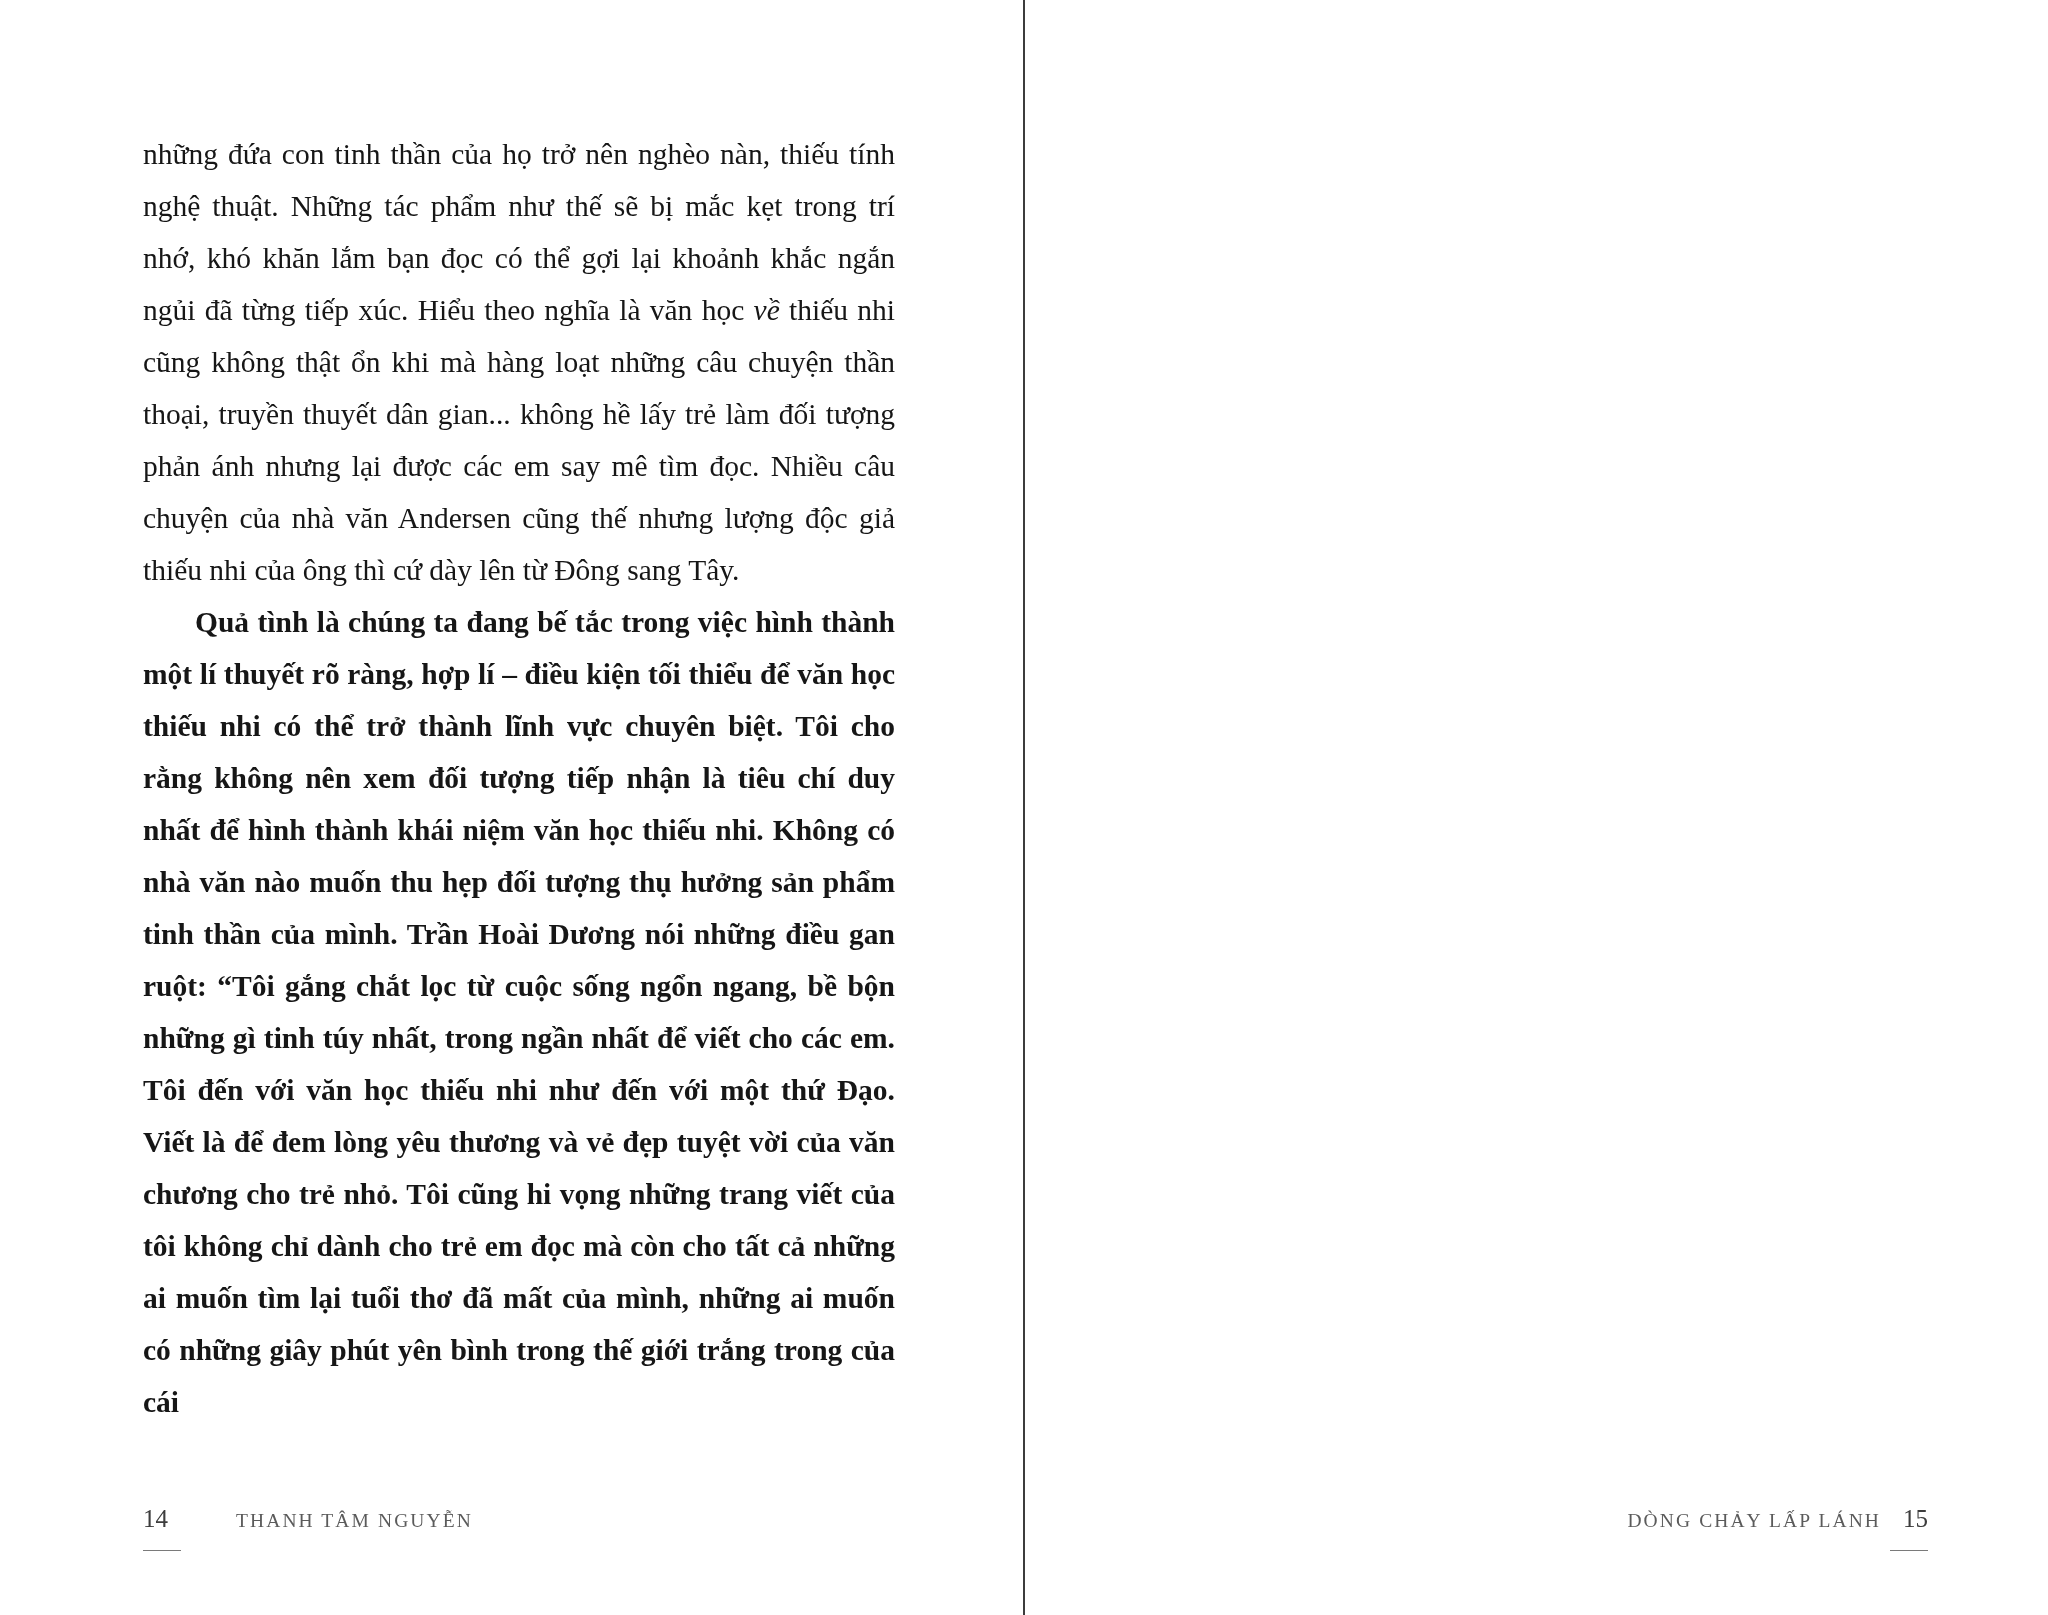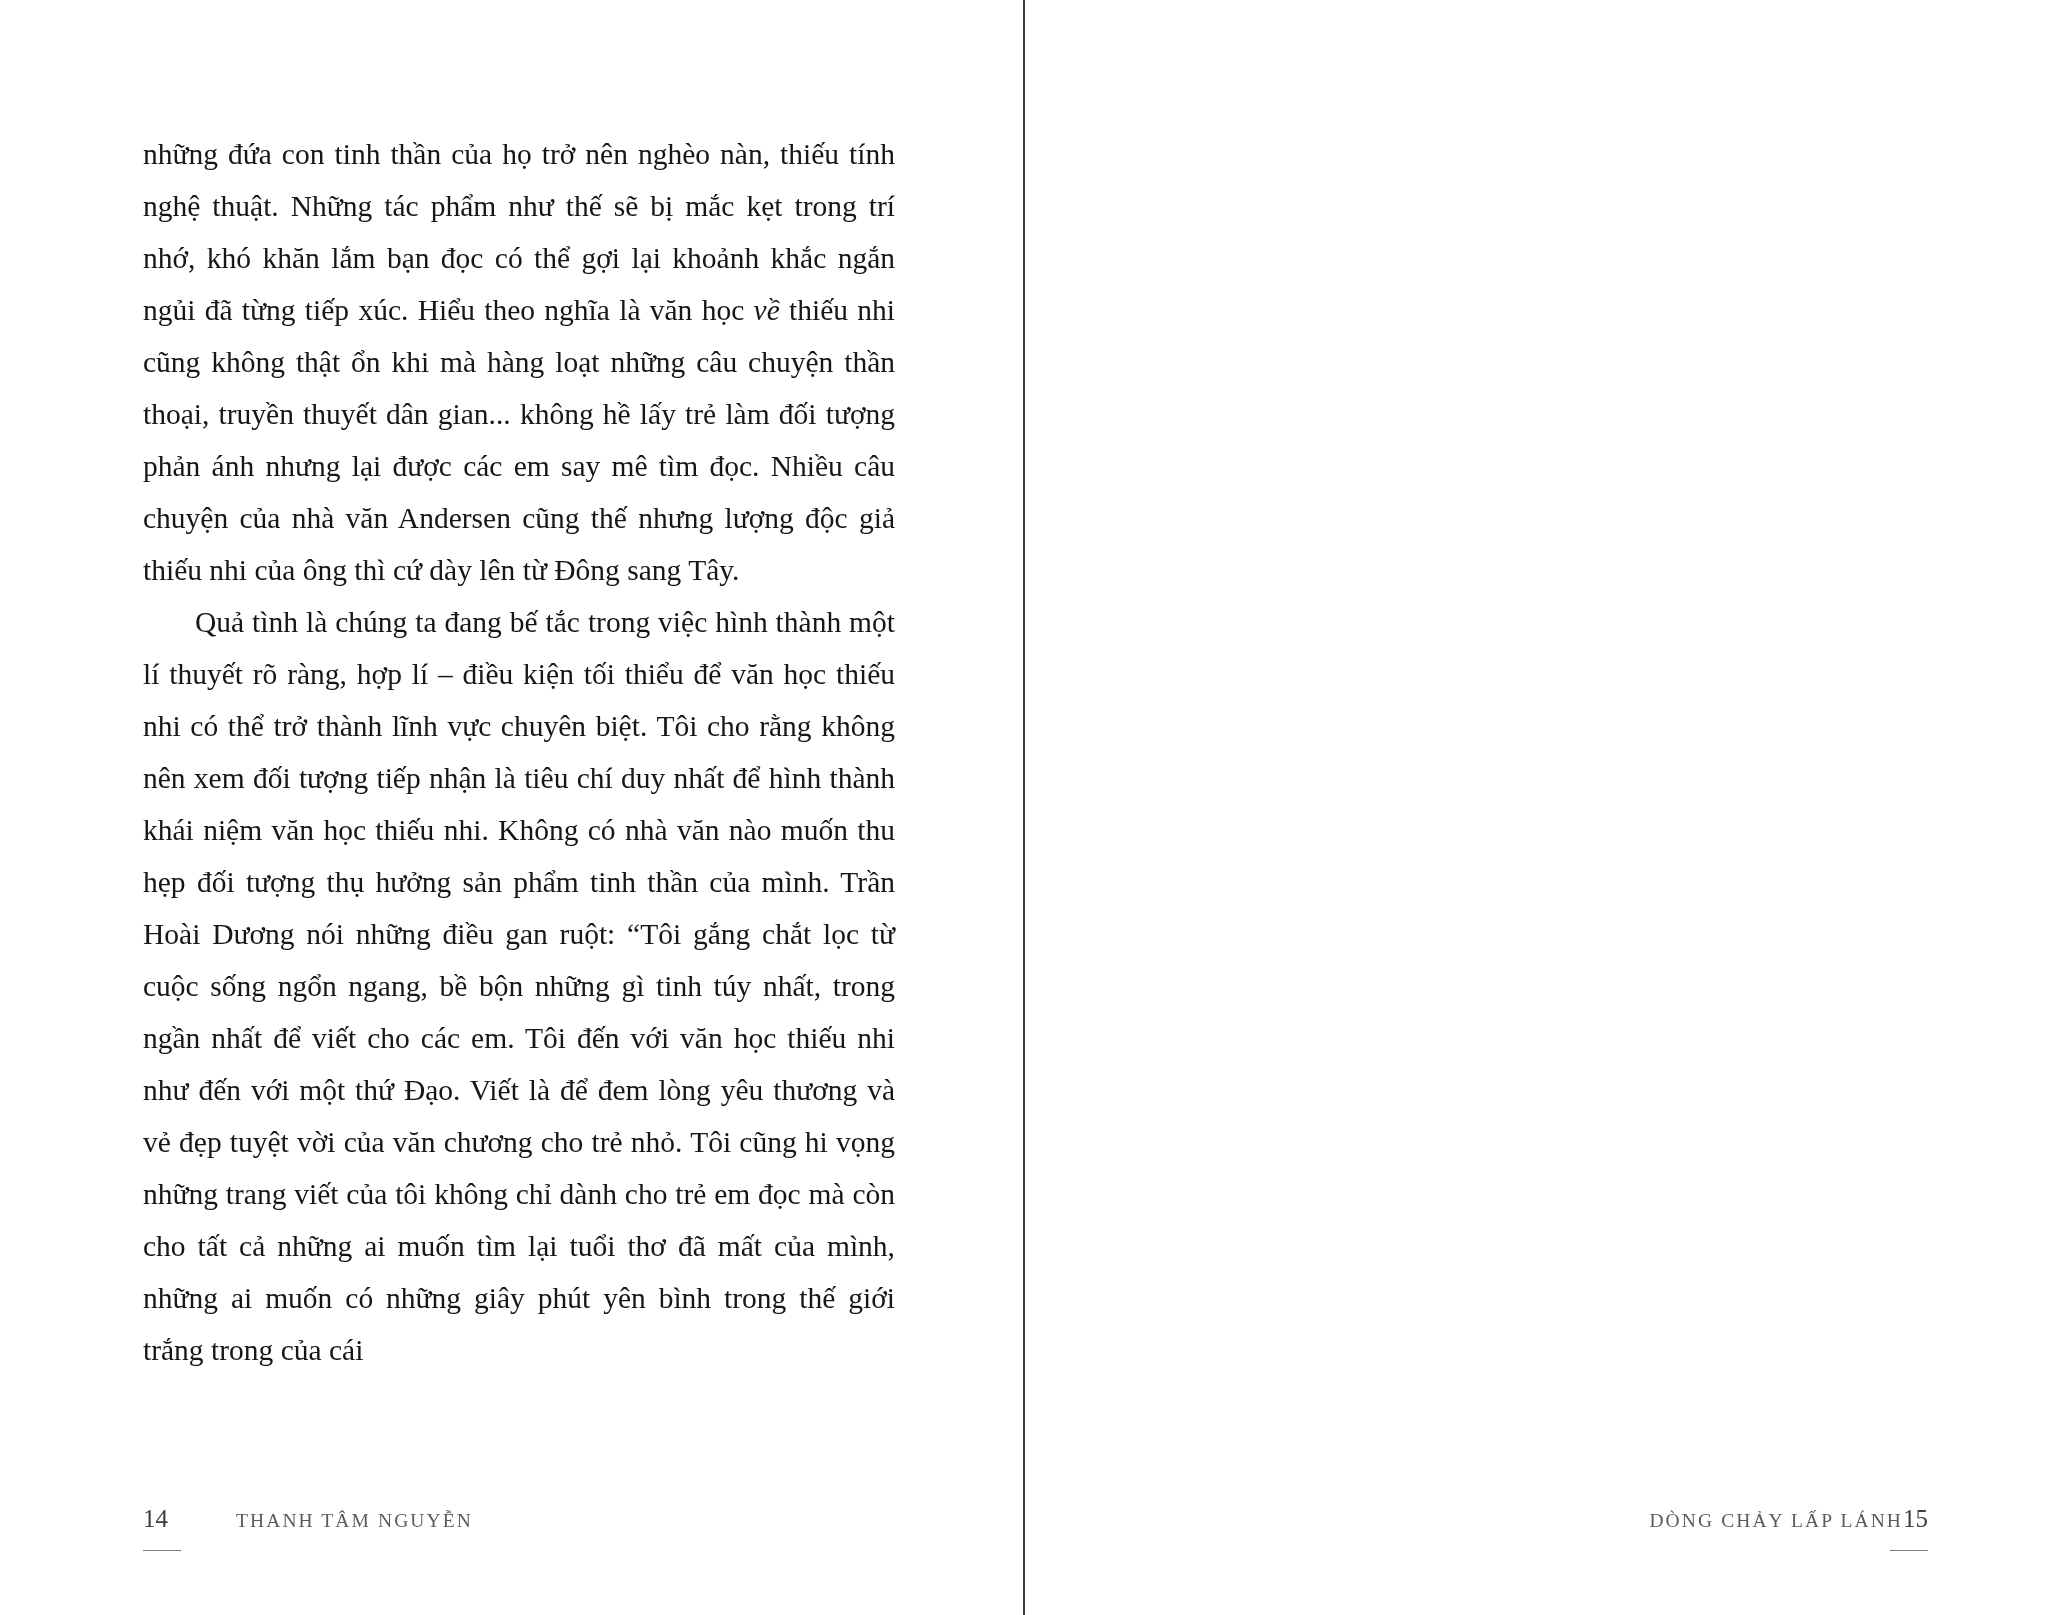--- a/index.html
+++ b/index.html
@@ -47,38 +47,40 @@
     color: #161616;
   }
   .page-left .text-column {
     left: 143px;
   }
   .text-column p {
     margin: 0;
   }
   .text-column p.indent {
     text-indent: 52px;
+    font-weight: bold;
   }
   em {
     font-style: italic;
   }
   .folio-left {
     position: absolute;
     left: 143px;
     bottom: 82px;
     display: flex;
     align-items: baseline;
     gap: 32px;
   }
   .folio-right {
     position: absolute;
     right: 120px;
     bottom: 82px;
     display: flex;
     align-items: baseline;
+    gap: 22px;
   }
   .folio-num {
     font-size: 25px;
     color: #3d3d3d;
     font-family: "Liberation Serif", serif;
   }
   .running-head {
     font-size: 19.5px;
     letter-spacing: 2.1px;
     color: #5b5b5b;

